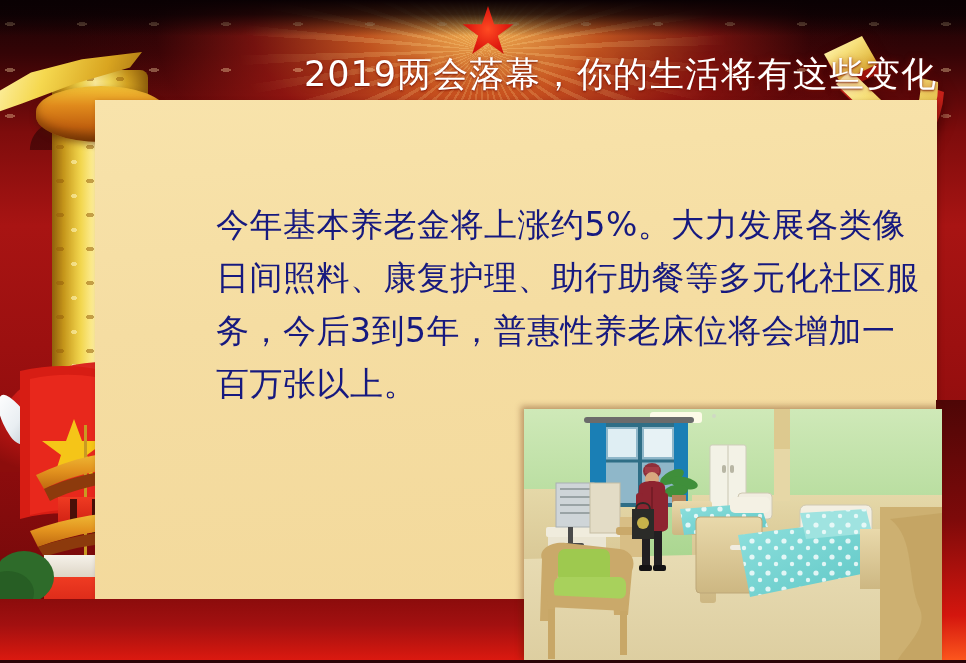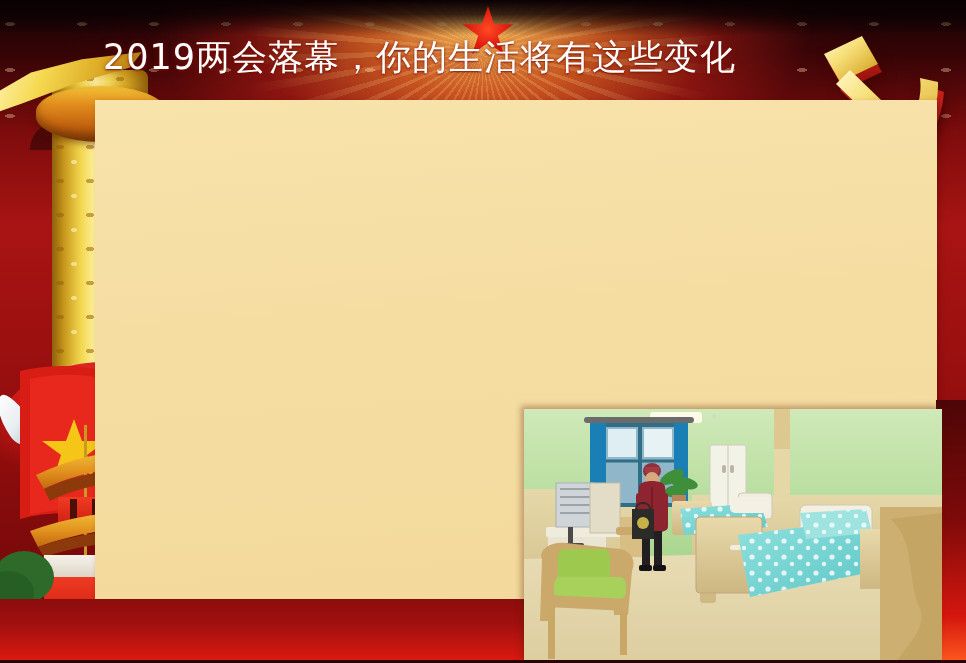--- a/index.html
+++ b/index.html
@@ -144,22 +144,22 @@
 
   
   .panel {
     position: absolute; left: 95px; top: 100px; width: 842px; height: 502px;
     background: linear-gradient(176deg, #f8e3ab 0%, #f5dda2 42%, #f3d99b 100%);
     box-shadow: 2px 2px 5px rgba(60,10,0,.30);
   }
 
   
   .title-banner {
-    position: absolute; left: 95px; top: 30px; width: 842px; height: 54px;
-    display: flex; align-items: center;
+    position: absolute; left: 95px; top: 47px; width: 842px; height: 54px;
+    display: flex; align-items: center; justify-content: flex-end;
   }
   .title-text {
     font-size: 35px; font-weight: 400; color: #ffffff; letter-spacing: 1px;
     white-space: nowrap; padding-left: 8px;
     text-shadow: 0 1px 2px rgba(110,10,0,.85), 0 0 6px rgba(150,20,0,.5);
   }
 
   
   .heading {
     position: absolute; left: 160px; top: 126px;
@@ -328,20 +328,23 @@
     </svg>
   </div>
 
   <div class="panel"></div>
 
   <div class="title-banner">
     <div class="title-text">2019两会落幕，你的生活将有这些变化</div>
   </div>
 
 
+  <div class="body-copy">
+    <p class="indent">今年基本养老金将上涨约5%。大力发展各类像日间照料、康复护理、助行助餐等多元化社区服务，今后3到5年，普惠性养老床位将会增加一百万张以上。</p>
+  </div>
 
   <div class="floor"></div>
   <div class="floor-right"></div>
 
   <div class="photo">
     <svg viewBox="0 0 418 254" width="418" height="254">
       <defs>
         <linearGradient id="wallTop" x1="0" y1="0" x2="0" y2="1">
           <stop offset="0%" stop-color="#cfe9b8"></stop>
           <stop offset="100%" stop-color="#aad690"></stop>

